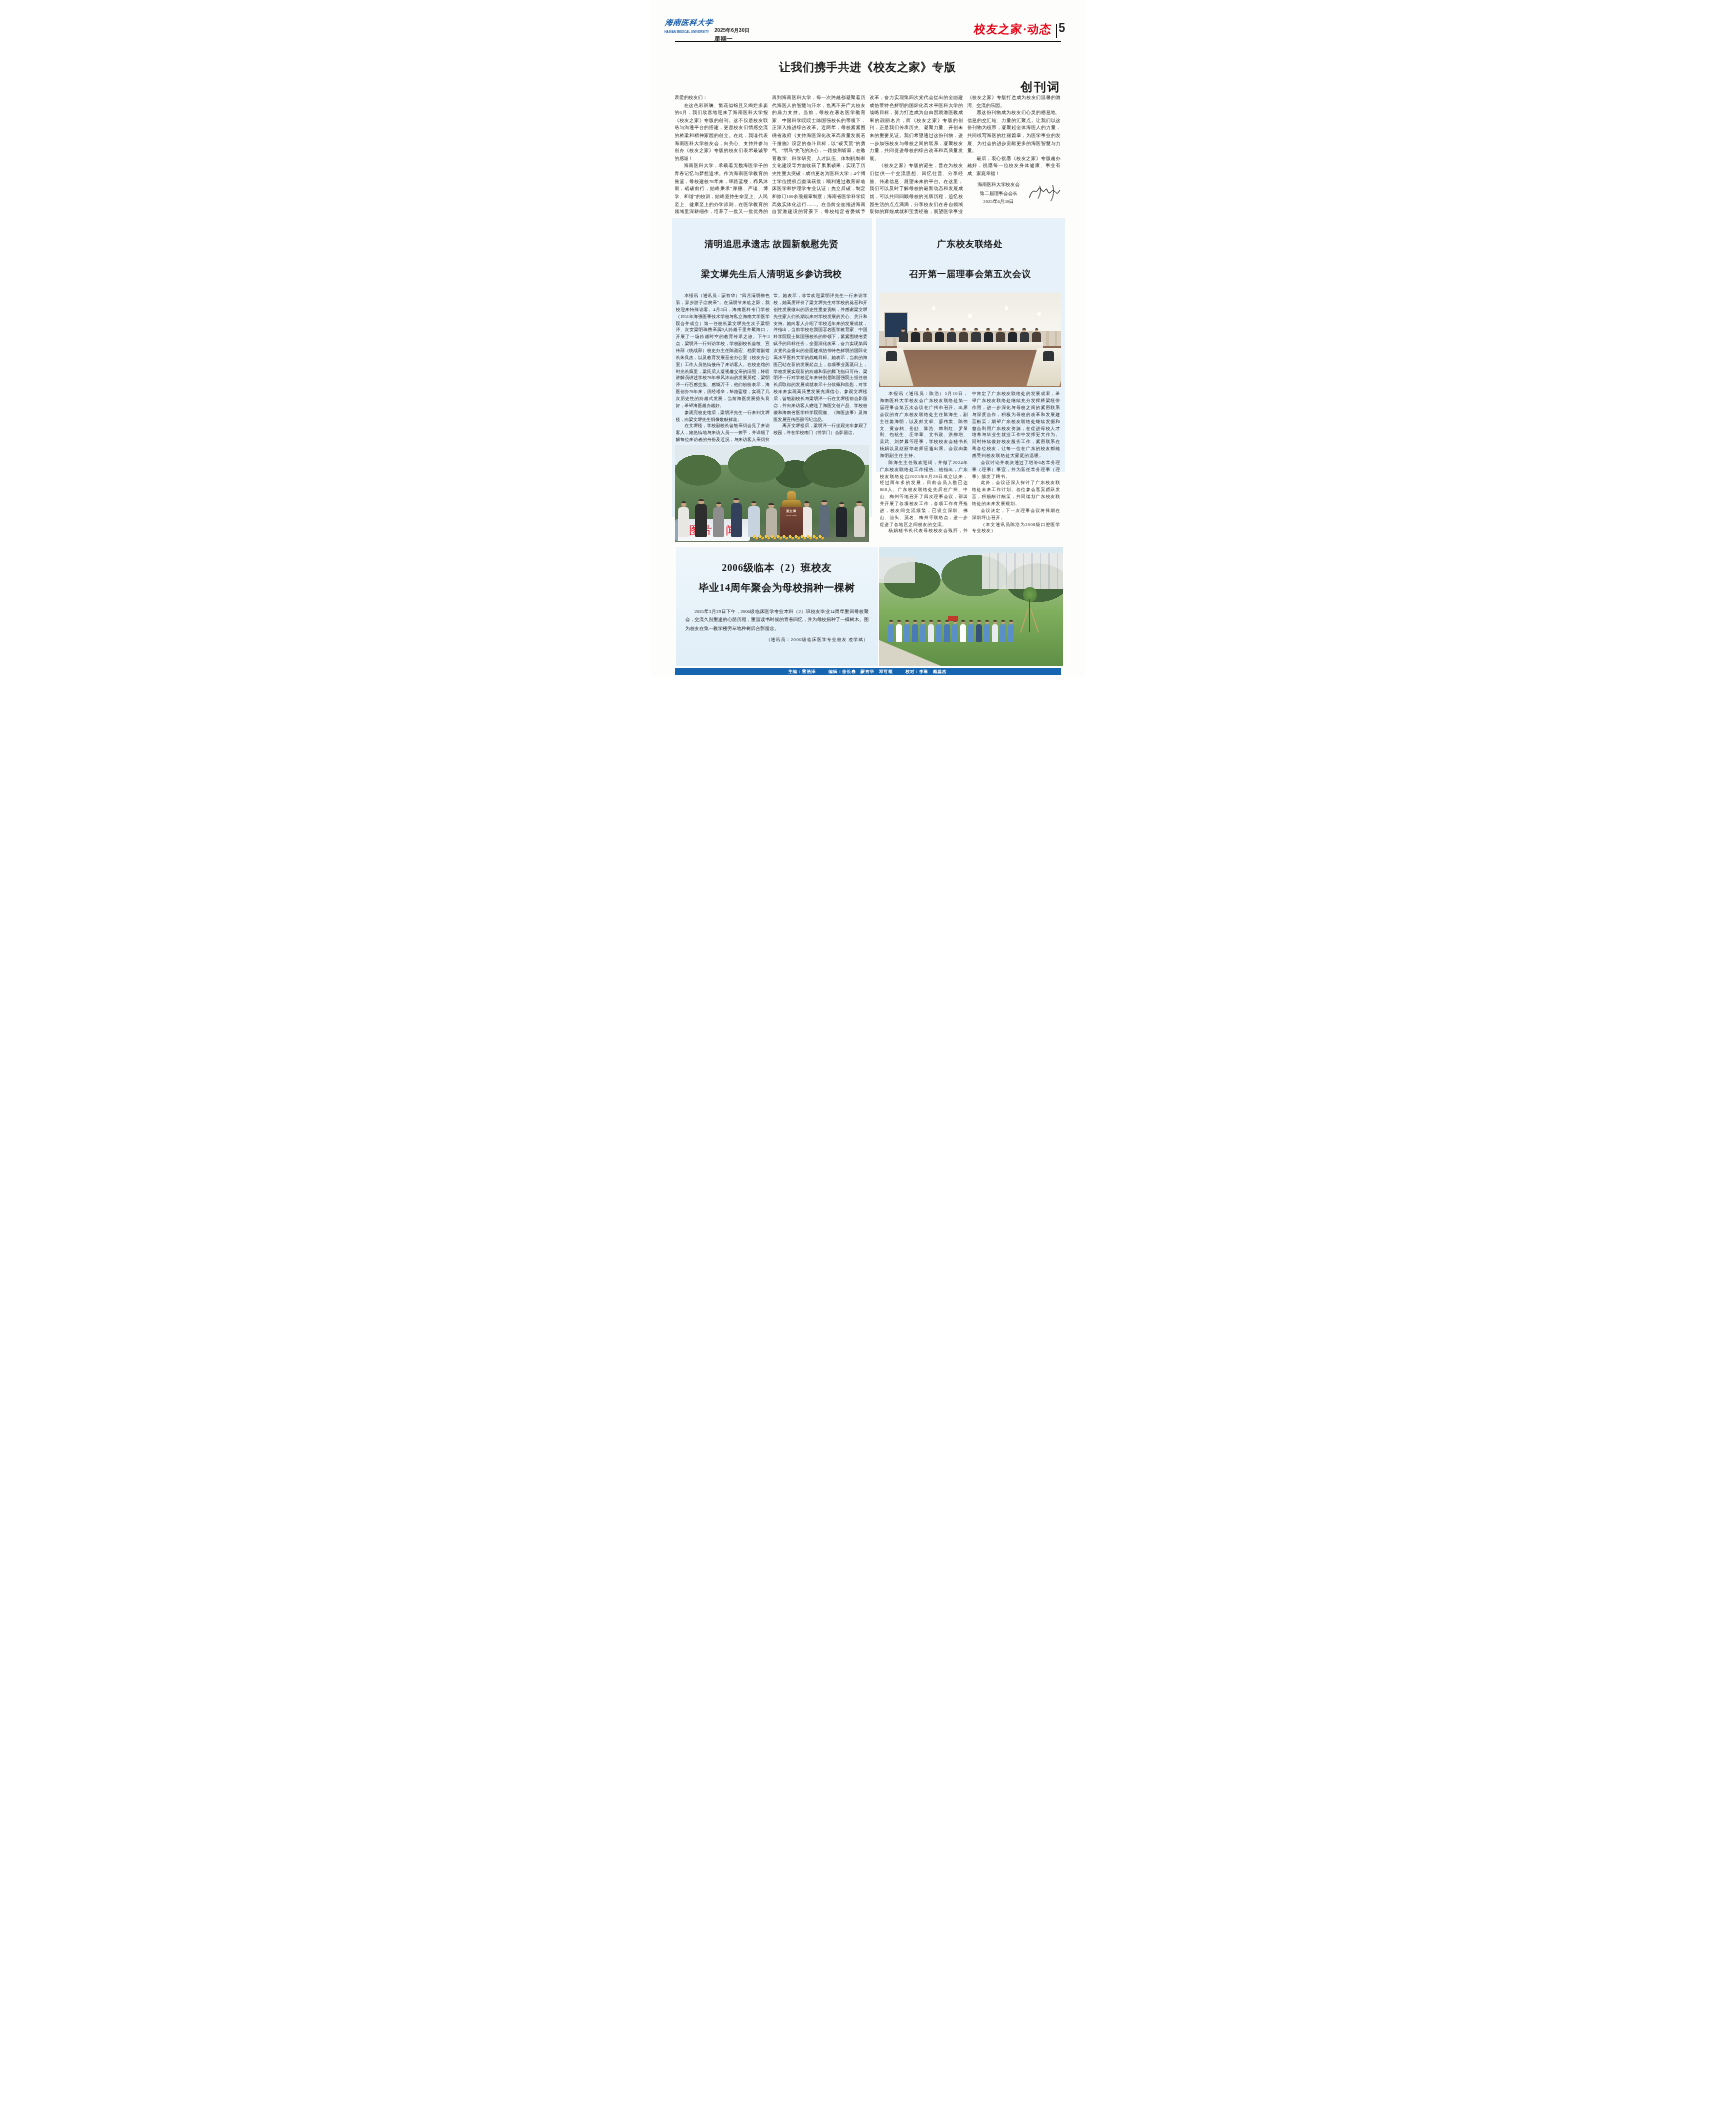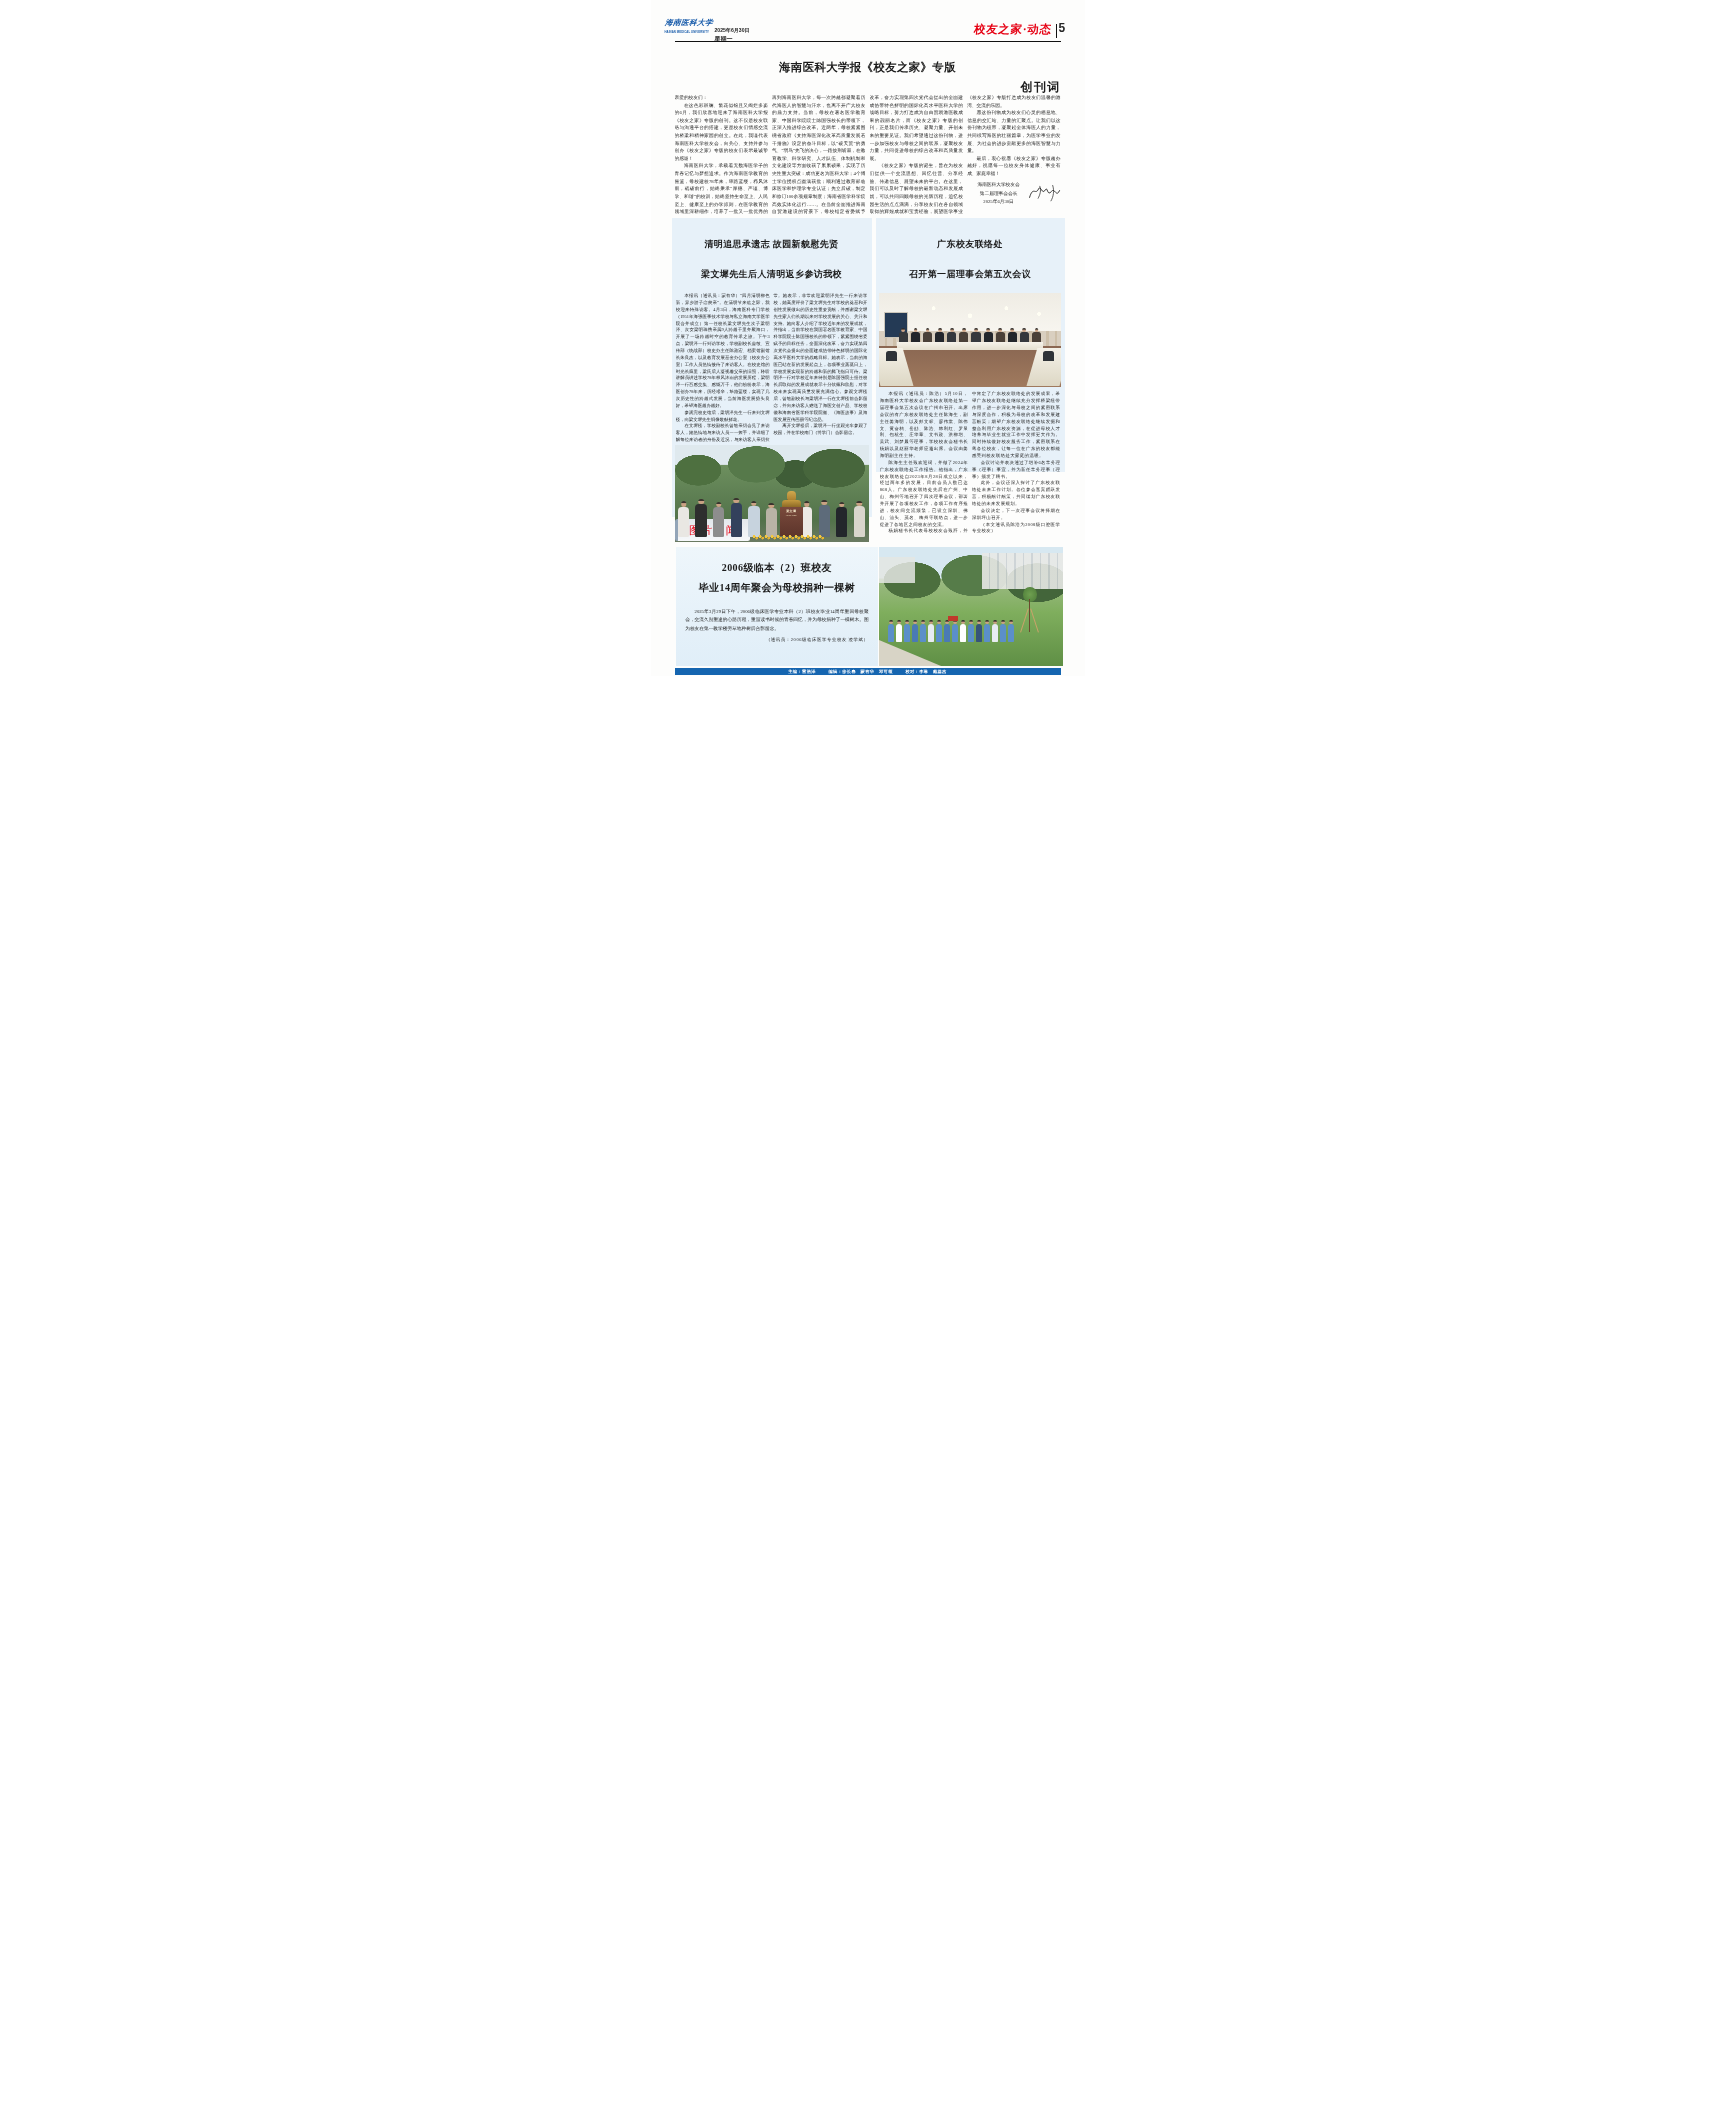--- a/index.html
+++ b/index.html
@@ -130,21 +130,21 @@
   </div>
   <div class="dateblk">
     <div class="date">2025年6月30日</div>
     <div class="weekday">星期一</div>
   </div>
   <div class="mast">校友之家·动态</div>
   <div class="vbar"></div>
   <div class="pageno">5</div>
   <div class="rule"></div>
 
-  <h1 class="ft1">海南医科大学报《校友之家》专版</h1>
+  <h1 class="ft1">让我们携手共进《校友之家》专版</h1>
   <h1 class="ft2">创刊词</h1>
   <div class="cols4">
     <div class="fcol">
       <p class="ni">亲爱的校友们：</p>
       <p>在这色彩斑斓、繁花似锦且又绚烂多姿的6月，我们欣喜地迎来了海南医科大学报《校友之家》专版的创刊。这不仅是校友联络与沟通平台的搭建，更是校友们情感交流的桥梁和精神家园的创立。在此，我谨代表海南医科大学校友会，向关心、支持并参与创办《校友之家》专版的校友们表示最诚挚的感谢！</p>
       <p>海南医科大学，承载着无数海医学子的青春记忆与梦想追求。作为海南医学教育的摇篮，母校建校78年来，筚路蓝缕，栉风沐雨，砥砺前行，始终秉承“厚德、严谨、博学、和谐”的校训，始终坚持生命至上、人民至上、健康至上的办学原则，在医学教育的领域里深耕细作，培养了一批又一批优秀的医学人才。从私立海强医事技术学校到海南医学专科学校，到海南医学院，</p>
     </div>
     <div class="fcol">
       <p class="ni">再到海南医科大学，每一次跨越都凝聚着历代海医人的智慧与汗水，也离不开广大校友的鼎力支持。当前，母校在著名医学教育家、中国科学院院士陈国强校长的带领下，正深入推进综合改革。近两年，母校紧紧围绕省政府《支持海医深化改革高质量发展若干措施》设定的奋斗目标，以“破天荒”的勇气、“弱鸟”先飞的决心，一路披荆斩棘，在教育教学、科学研究、人才队伍、体制机制和文化建设等方面收获了累累硕果，实现了历史性重大突破：成功更名为医科大学；4个博士学位授权点圆满获批；顺利通过教育部临床医学和护理学专业认证；先立后破，制定和修订100余项规章制度；海南省医学科学院高效实体化运行……。在当前全面推进海南自贸港建设的背景下，母校锚定省委赋予的“建设成为特色鲜明的高水平大学”目标任务，全面深化</p>
     </div>

